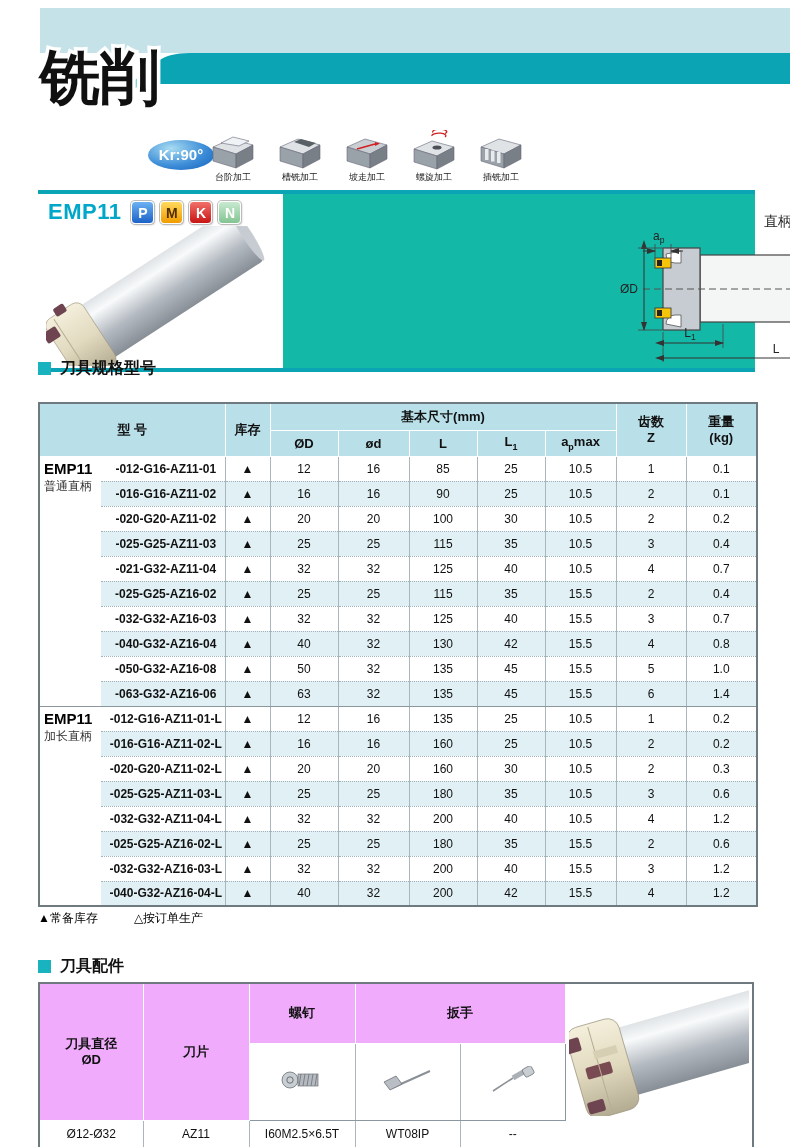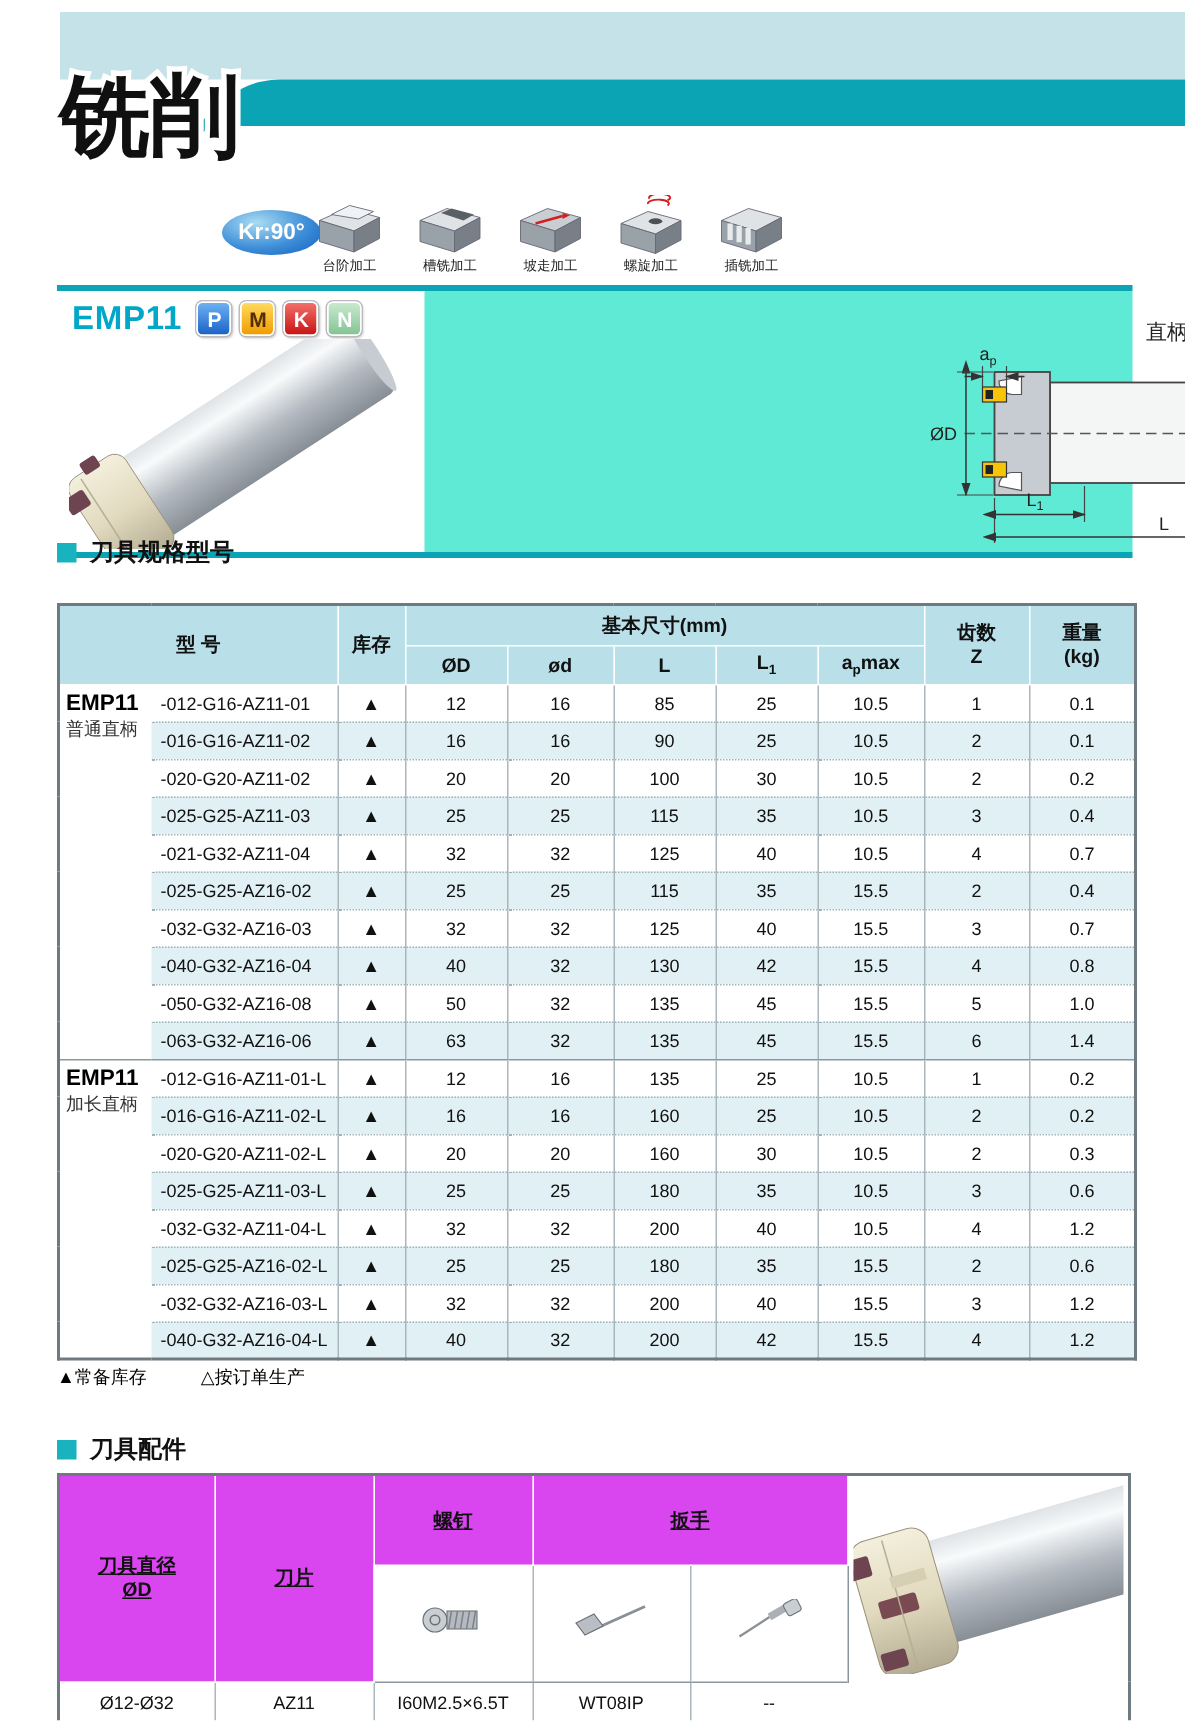--- a/index.html
+++ b/index.html
@@ -18,21 +18,21 @@
     background:radial-gradient(ellipse at 35% 28%, #a8dcf2 0%, #3e8ed8 55%, #1460bd 100%);
     color:#fff; font-size:15px; font-weight:bold; text-align:center; line-height:30px; }
   .proc-row { position:absolute; left:206px; top:130px; display:flex; gap:13px; }
   .proc { width:54px; display:flex; flex-direction:column; align-items:center; }
   .proc svg { width:48px; height:40px; }
   .proc-label { font-size:9px; color:#222; margin-top:1px; white-space:nowrap;text-align:center; }
 
   
   .panel { position:absolute; left:38px; top:190px; width:717px; height:182px;
     border-top:4px solid #0ba4b5; border-bottom:4px solid #0ba4b5; background:#fff; }
-  .panel-right { position:absolute; left:245px; top:0; right:0; bottom:0; background:#5eead4; }
+  .panel-right { position:absolute; left:245px; top:0; right:0; bottom:0; background:#14b8a6; }
   .emp-row { position:absolute; left:10px; top:5px; display:flex; align-items:center; gap:6px; }
   .emp-name { font-size:22px; font-weight:bold; color:#00a7c9; letter-spacing:0.5px; margin-right:4px; }
   .grade { width:23px; height:23px; border-radius:4px; text-align:center; line-height:23px;
     font-size:14px; font-weight:bold; color:#fff; border:1px solid #fff; box-shadow:0 0 0 1px #bbb, 1px 1px 2px rgba(0,0,0,.25); }
   .photo1 { position:absolute; left:8px; top:32px; }
   .diag { position:absolute; left:255px; top:6px; }
   .dl { font-size:12px; fill:#222; }
   .dt { font-size:14px; fill:#222; }
 
   
@@ -40,32 +40,32 @@
   .bullet { width:13px; height:13px; background:#19b2bf; display:inline-block; }
 
   
   table { border-collapse:collapse; table-layout:fixed; }
   .spec { position:absolute; left:38px; top:402px; width:718px; border:2px solid #6f7a80; }
   .spec thead th { background:#b9dfe9; border:1px solid #fff; font-size:13px; font-weight:600; color:#111; }
   .spec thead { border-bottom:1.5px solid #6f7a80; }
   .spec thead tr:nth-child(1) { height:27px; } .spec thead tr:nth-child(2) { height:26px; }
   .spec tbody tr { height:25px; }
   .spec td { font-size:12px; text-align:center; border-left:1px solid #a9b6bc; border-bottom:1px dotted #9fb3ba; color:#111; }
-  .spec td.model { text-align:left; padding-left:6px; font-weight:normal; border-left:none; font-size:12px; }
+  .spec td.model { text-align:center; padding-left:6px; font-weight:bold; border-left:none; font-size:12px; }
   .spec tr.alt td { background:#e1f0f5; }
   .spec tr.last td { border-bottom:1px solid #8a979e; }
   .spec th.group-cell { background:#fff; vertical-align:top; text-align:left; padding:3px 0 0 4px; border-bottom:1px solid #8a979e; }
   .gname { font-size:15px; font-weight:bold; color:#000; }
   .gsub { font-size:12px; font-weight:normal; color:#333; margin-top:1px; }
   sub { font-size:9px; }
   .legend { position:absolute; left:38px; top:910px; font-size:12px; color:#000000; display:flex; gap:36px; }
 
   
   .acc { position:absolute; left:38px; top:982px; width:714px; border:2px solid #6f7a80; }
-  .acc th { background:#d946ef; border:1px solid #fff; font-size:13px; font-weight:600;text-decoration:underline; }
+  .acc th { background:#f0abfc; border:1px solid #fff; font-size:13px; font-weight:600; }
   .acc tr.hdr1 { height:30px; }
   .acc tr.icons { height:38px; }
   .acc tr.icons td { border-left:1px solid #a9b6bc; border-bottom:1px solid #8a979e; text-align:center; background:#fff; }
   .acc tbody tr.data { height:28px; }
   .acc tbody td { font-size:12px; text-align:center; border-left:1px solid #a9b6bc; border-bottom:1px dotted #9fb3ba; }
   .acc .photo-cell { background:#fff; border-left:1px solid #8a979e; border-bottom:none; text-align:center; vertical-align:middle; }
   .two-line div { line-height:1.25; }
 </style>
 </head>
 <body>

